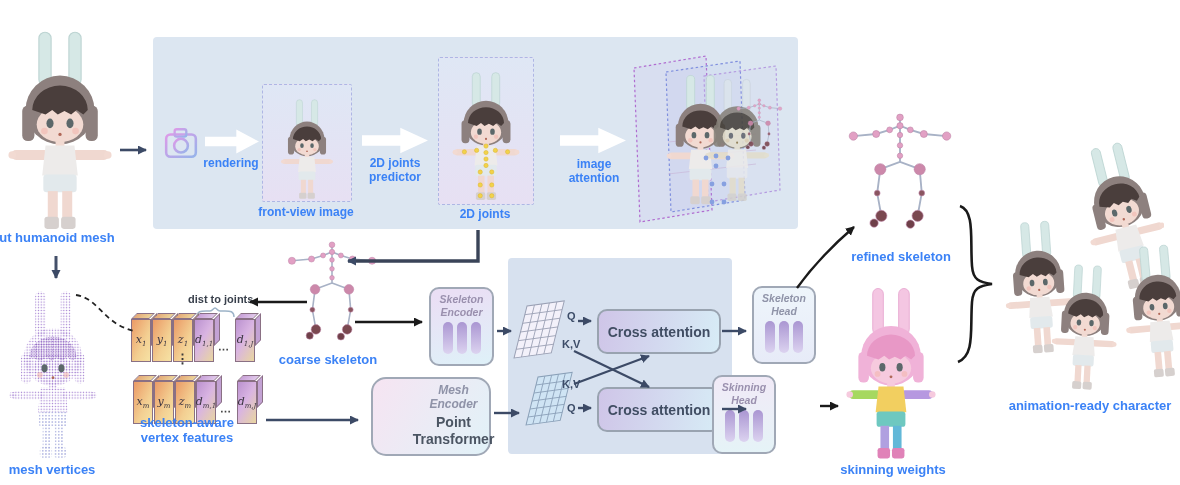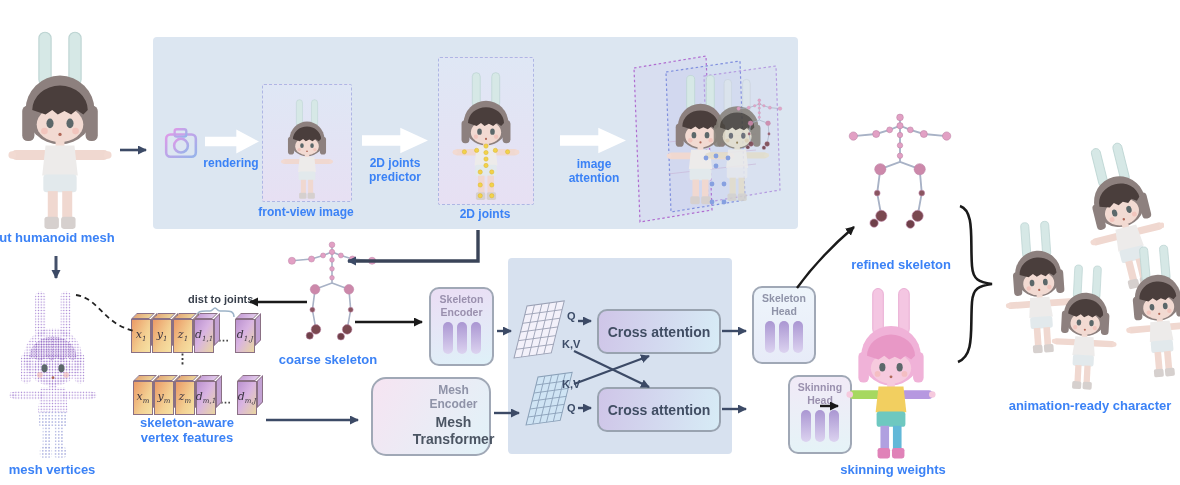--- a/index.html
+++ b/index.html
@@ -11,36 +11,36 @@
   .panel{position:absolute;border-radius:4px;}
   .est-panel{background:#dce6f1;}
   .att-panel{background:#d7e1ef;}
   .panel-title{position:absolute;font-weight:bold;color:#8b95a5;font-size:13.5px;line-height:1.25;text-align:left;}
   .imgbox{position:absolute;border:1px dashed #aeb6e4;border-radius:2px;
           background:linear-gradient(180deg,#dfe7f5 0%,#e7e0f3 100%);display:flex;align-items:flex-end;justify-content:center;}
   .warrow{position:absolute;background:#ffffff;
           clip-path:polygon(0% 32%,58% 32%,58% 6%,100% 50%,58% 94%,58% 68%,0% 68%);}
   .module{position:absolute;border:2px solid #a0a8b6;border-radius:10px;box-sizing:border-box;
           display:flex;flex-direction:column;align-items:center;padding-top:4px;}
-  .module .mtitle{font-weight:bold;font-size:10.5px;line-height:1.2;text-align:center;color:#8f93a8;}
+  .module .mtitle{font-weight:bold;font-size:10.5px;line-height:1.2;text-align:center;color:#8f93a8;font-style:italic;}
   .bars{display:flex;gap:4px;margin-top:4px;}
   .bar{width:10px;height:32px;border-radius:5px;background:linear-gradient(180deg,#aa96d2 0%,#dcd3f0 100%);}
   .enc-skel{background:linear-gradient(165deg,#eadff5 10%,#dff0f8 95%);}
   .enc-mesh{background:linear-gradient(120deg,#f6e4f2 0%,#e1f2f8 100%);border-radius:15px;}
   .head-skel{background:linear-gradient(180deg,#eef5fb 0%,#e7ebf8 100%);}
   .head-skin{background:linear-gradient(180deg,#f1eaf7 0%,#e5f3f7 100%);}
   .crossbox{position:absolute;border:2px solid #99a3b0;border-radius:10px;box-sizing:border-box;
             background:linear-gradient(100deg,#cfc5e8 0%,#d7ecf6 100%);
             display:flex;align-items:center;justify-content:center;
             font-weight:bold;font-size:14px;color:#404d63;}
   .qkv{position:absolute;font-weight:bold;font-size:11px;color:#3c4c68;}
   .pt-body{font-weight:bold;font-size:14px;color:#4b5563;text-align:center;line-height:1.2;margin-top:2px;}
   
   .featrow{position:absolute;display:flex;align-items:flex-end;gap:1px;}
-  .cube{position:relative;width:20px;height:34px;border:1px solid #8a7084;box-sizing:border-box;
+  .cube{position:relative;width:20px;height:43px;border:1px solid #8a7084;box-sizing:border-box;
         display:flex;align-items:center;justify-content:center;
         font-family:"DejaVu Serif",serif;font-style:italic;font-size:11px;color:#3a3440;
         background:linear-gradient(115deg,#eb9a66 0%,#f3cf92 60%,#f6e2a4 100%);margin-top:7px;}
   .cube.purple{background:linear-gradient(300deg,#e9d6a0 0%,#d9b4e2 55%,#bb92d0 100%);}
   .cube::before{content:"";position:absolute;left:2px;top:-7px;width:100%;height:6px;
         background:linear-gradient(90deg,#e4a877,#ecd49a);border:1px solid #8a7084;box-sizing:border-box;
         transform:skewX(-45deg);}
   .cube.purple::before{background:linear-gradient(90deg,#c8a0d8,#e0c8ea);}
   .cube::after{content:"";position:absolute;right:-7px;top:-4px;width:6px;height:27px;
         background:#d8b98a;border:1px solid #8a7084;box-sizing:border-box;transform:skewY(-45deg);}
@@ -304,21 +304,21 @@
     <div class="bars">
         <div class="bar"></div>
         <div class="bar"></div>
         <div class="bar"></div>
       </div>
   </div>
 
   <div class="module enc-mesh" style="left:371px;top:377px;width:120px;height:79px;padding-left:45px;">
     <div class="mtitle" style="font-size:12px;">Mesh Encoder</div>
     <div class="pt-body">
-      <div>Mesh</div>
+      <div>Point</div>
       <div>Transformer</div>
     </div>
   </div>
 
   <svg class="abs" style="left:510px;top:296px;" width="62" height="72" viewBox="0 0 62 72">
     <g transform="translate(17,10) skewX(-14) skewY(-8)">
       <rect width="36" height="52" fill="#f3f1fa" stroke="#9aa0b4" stroke-width="1"></rect>
       <path d="M7.2,0 V52 M14.4,0 V52 M21.6,0 V52 M28.8,0 V52 M0,8.7 H36 M0,17.3 H36 M0,26 H36 M0,34.7 H36 M0,43.3 H36" stroke="#9aa0b4" stroke-width=".8" fill="none"></path>
     </g>
   </svg>
@@ -340,36 +340,36 @@
     <div class="mtitle">
       <div>Skeleton</div>
       <div>Head</div>
     </div>
     <div class="bars">
         <div class="bar"></div>
         <div class="bar"></div>
         <div class="bar"></div>
       </div>
   </div>
-  <div class="module head-skin" style="left:788px;top:375px;width:64px;height:79px;">
+  <div class="module head-skin" style="left:712px;top:375px;width:64px;height:79px;">
     <div class="mtitle" style="color:#9a90ae;">
       <div>Skinning</div>
       <div>Head</div>
     </div>
     <div class="bars">
         <div class="bar"></div>
         <div class="bar"></div>
         <div class="bar"></div>
       </div>
   </div>
 
   <svg class="abs" style="left:843px;top:112px;" width="114" height="130" viewBox="0 0 110 125">
       <use href="#skel-sym"></use>
     </svg>
-  <div class="lbl" style="left:842px;top:258px;width:118px;">refined skeleton</div>
+  <div class="lbl" style="left:842px;top:250px;width:118px;">refined skeleton</div>
 
   <svg class="abs char-skin" style="left:843px;top:284px;" width="96" height="178" viewBox="0 0 100 180">
       <use href="#char-sym"></use>
     </svg>
   <div class="lbl" style="left:838px;top:463px;width:110px;">skinning weights</div>
 
   <svg class="abs char" style="left:1002px;top:218px;" width="74" height="138" viewBox="0 0 100 180" transform="">
       <g transform="rotate(-4 50 90)">
         <use href="#char-sym"></use>
       </g>

